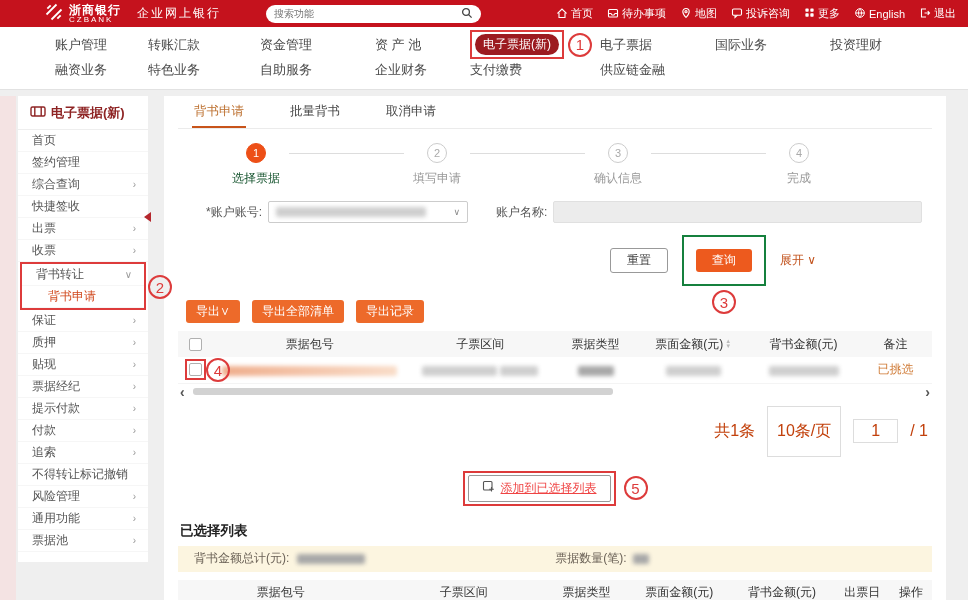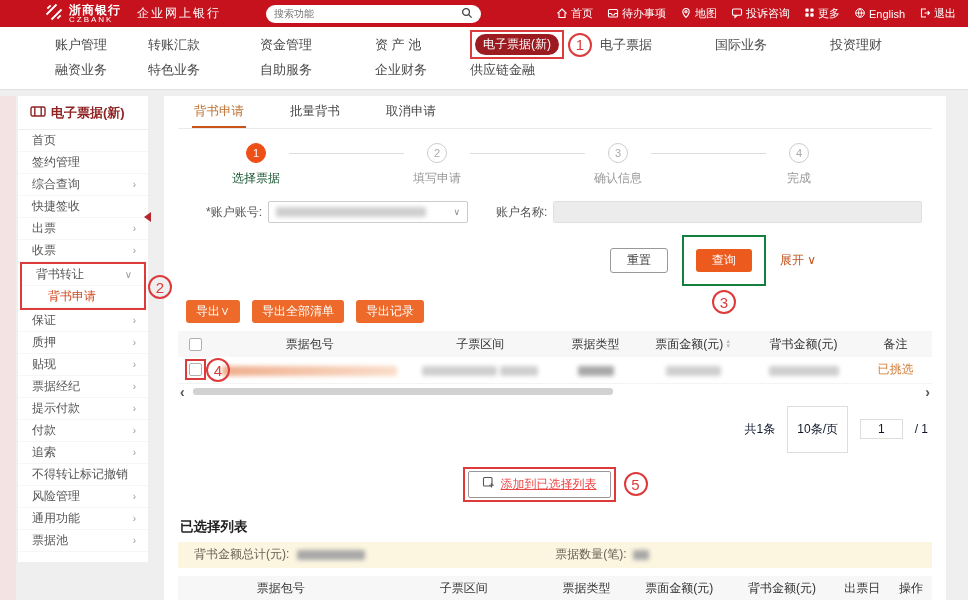--- a/index.html
+++ b/index.html
@@ -81,21 +81,21 @@
   .blur.dark { background:#a8a8a8; }
   .blur.salmon { background:linear-gradient(90deg,#efae8d,#f9ddc9); }
   .o-link { color:#cf7a35; cursor:pointer; }
   .sort { display:inline-flex; flex-direction:column; font-size:6px; color:#bbb; line-height:5px; margin-left:2px; vertical-align:middle; }
 
   .hscroll { display:flex; align-items:center; gap:8px; padding:3px 2px 0; }
   .hs-arrow { color:#555; font-size:14px; font-weight:bold; line-height:10px; cursor:pointer; }
   .hs-track { flex:1; height:7px; position:relative; }
   .hs-thumb { position:absolute; left:0; top:0; width:58%; height:7px; background:#d2d2d2; border-radius:3px; cursor:pointer; }
 
-  .pager { display:flex; justify-content:flex-end; align-items:center; gap:12px; font-size:12px; color:#0f172a; padding:9px 4px 4px; }
+  .pager { display:flex; justify-content:flex-end; align-items:center; gap:12px; font-size:16px; color:#c2410c; padding:9px 4px 4px; }
   .pbox { border:1px solid #ddd; padding:14px 9px; cursor:pointer; }
   .pnum { border:1px solid #ddd; padding:2px 17px; cursor:text; }
 
   .addrow { display:flex; justify-content:center; align-items:center; padding:10px 0 6px; }
   .btn-add { border:1px solid #999; border-radius:2px; padding:4px 13px; font-size:12px; color:#ef4444; display:flex; align-items:center; gap:6px; background:#fff; cursor:pointer;text-decoration:underline; }
   .addrow .anno-circle { margin-left:8px; }
 
   .sel-title { font-size:13.5px; font-weight:bold; color:#222; padding:10px 2px 6px; }
   .sumbar { background:#fcf5e0; display:flex; align-items:center; height:26px; padding:0 16px; font-size:12px; color:#6b6257; }
   .sum2 { margin-left:190px; }
@@ -201,20 +201,21 @@
       </span>
       <span class="nc w6">电子票据</span>
       <span class="nc w7">国际业务</span>
       <span class="nc">投资理财</span>
     </div>
     <div class="nav-row">
       <span class="nc w1">融资业务</span>
       <span class="nc w2">特色业务</span>
       <span class="nc w3">自助服务</span>
       <span class="nc w4">企业财务</span>
+      <span class="nc w5">支付缴费</span>
       <span class="nc">供应链金融</span>
     </div>
   </div>
 
   <div class="layout">
     <div class="side-strip"></div>
     <div class="collapse"></div>
 
     <div class="sidebar">
       <div class="side-title">

